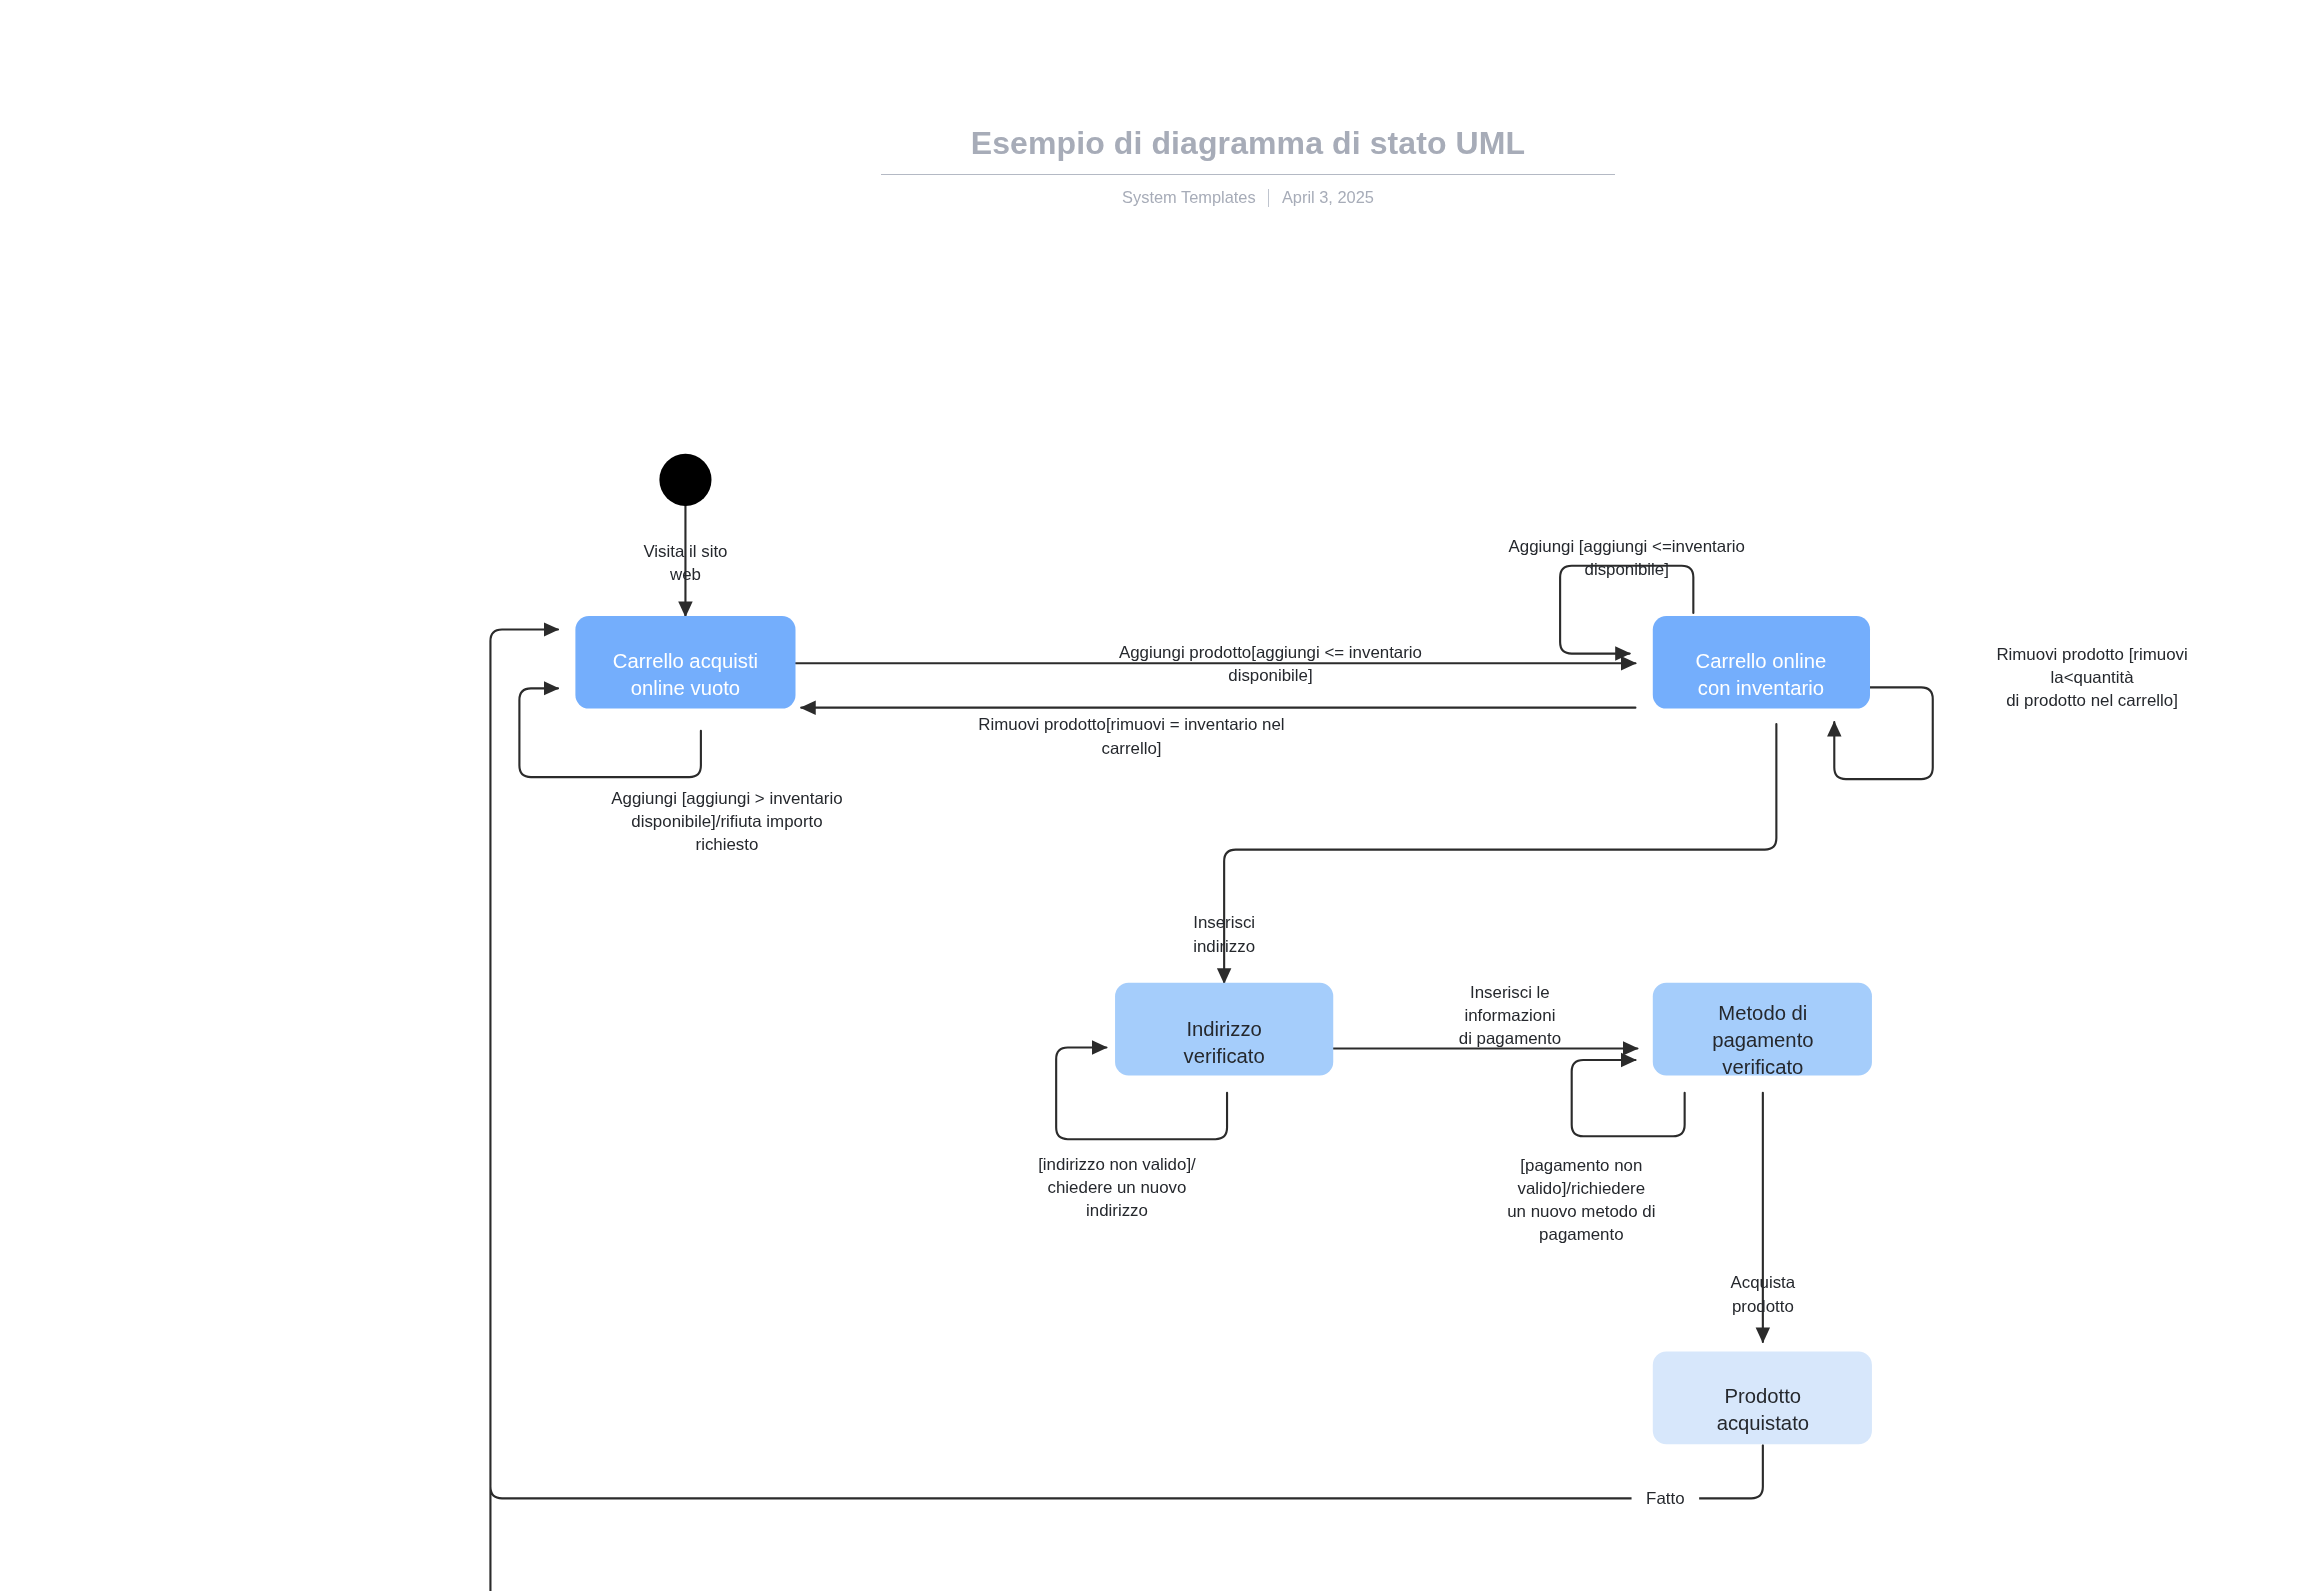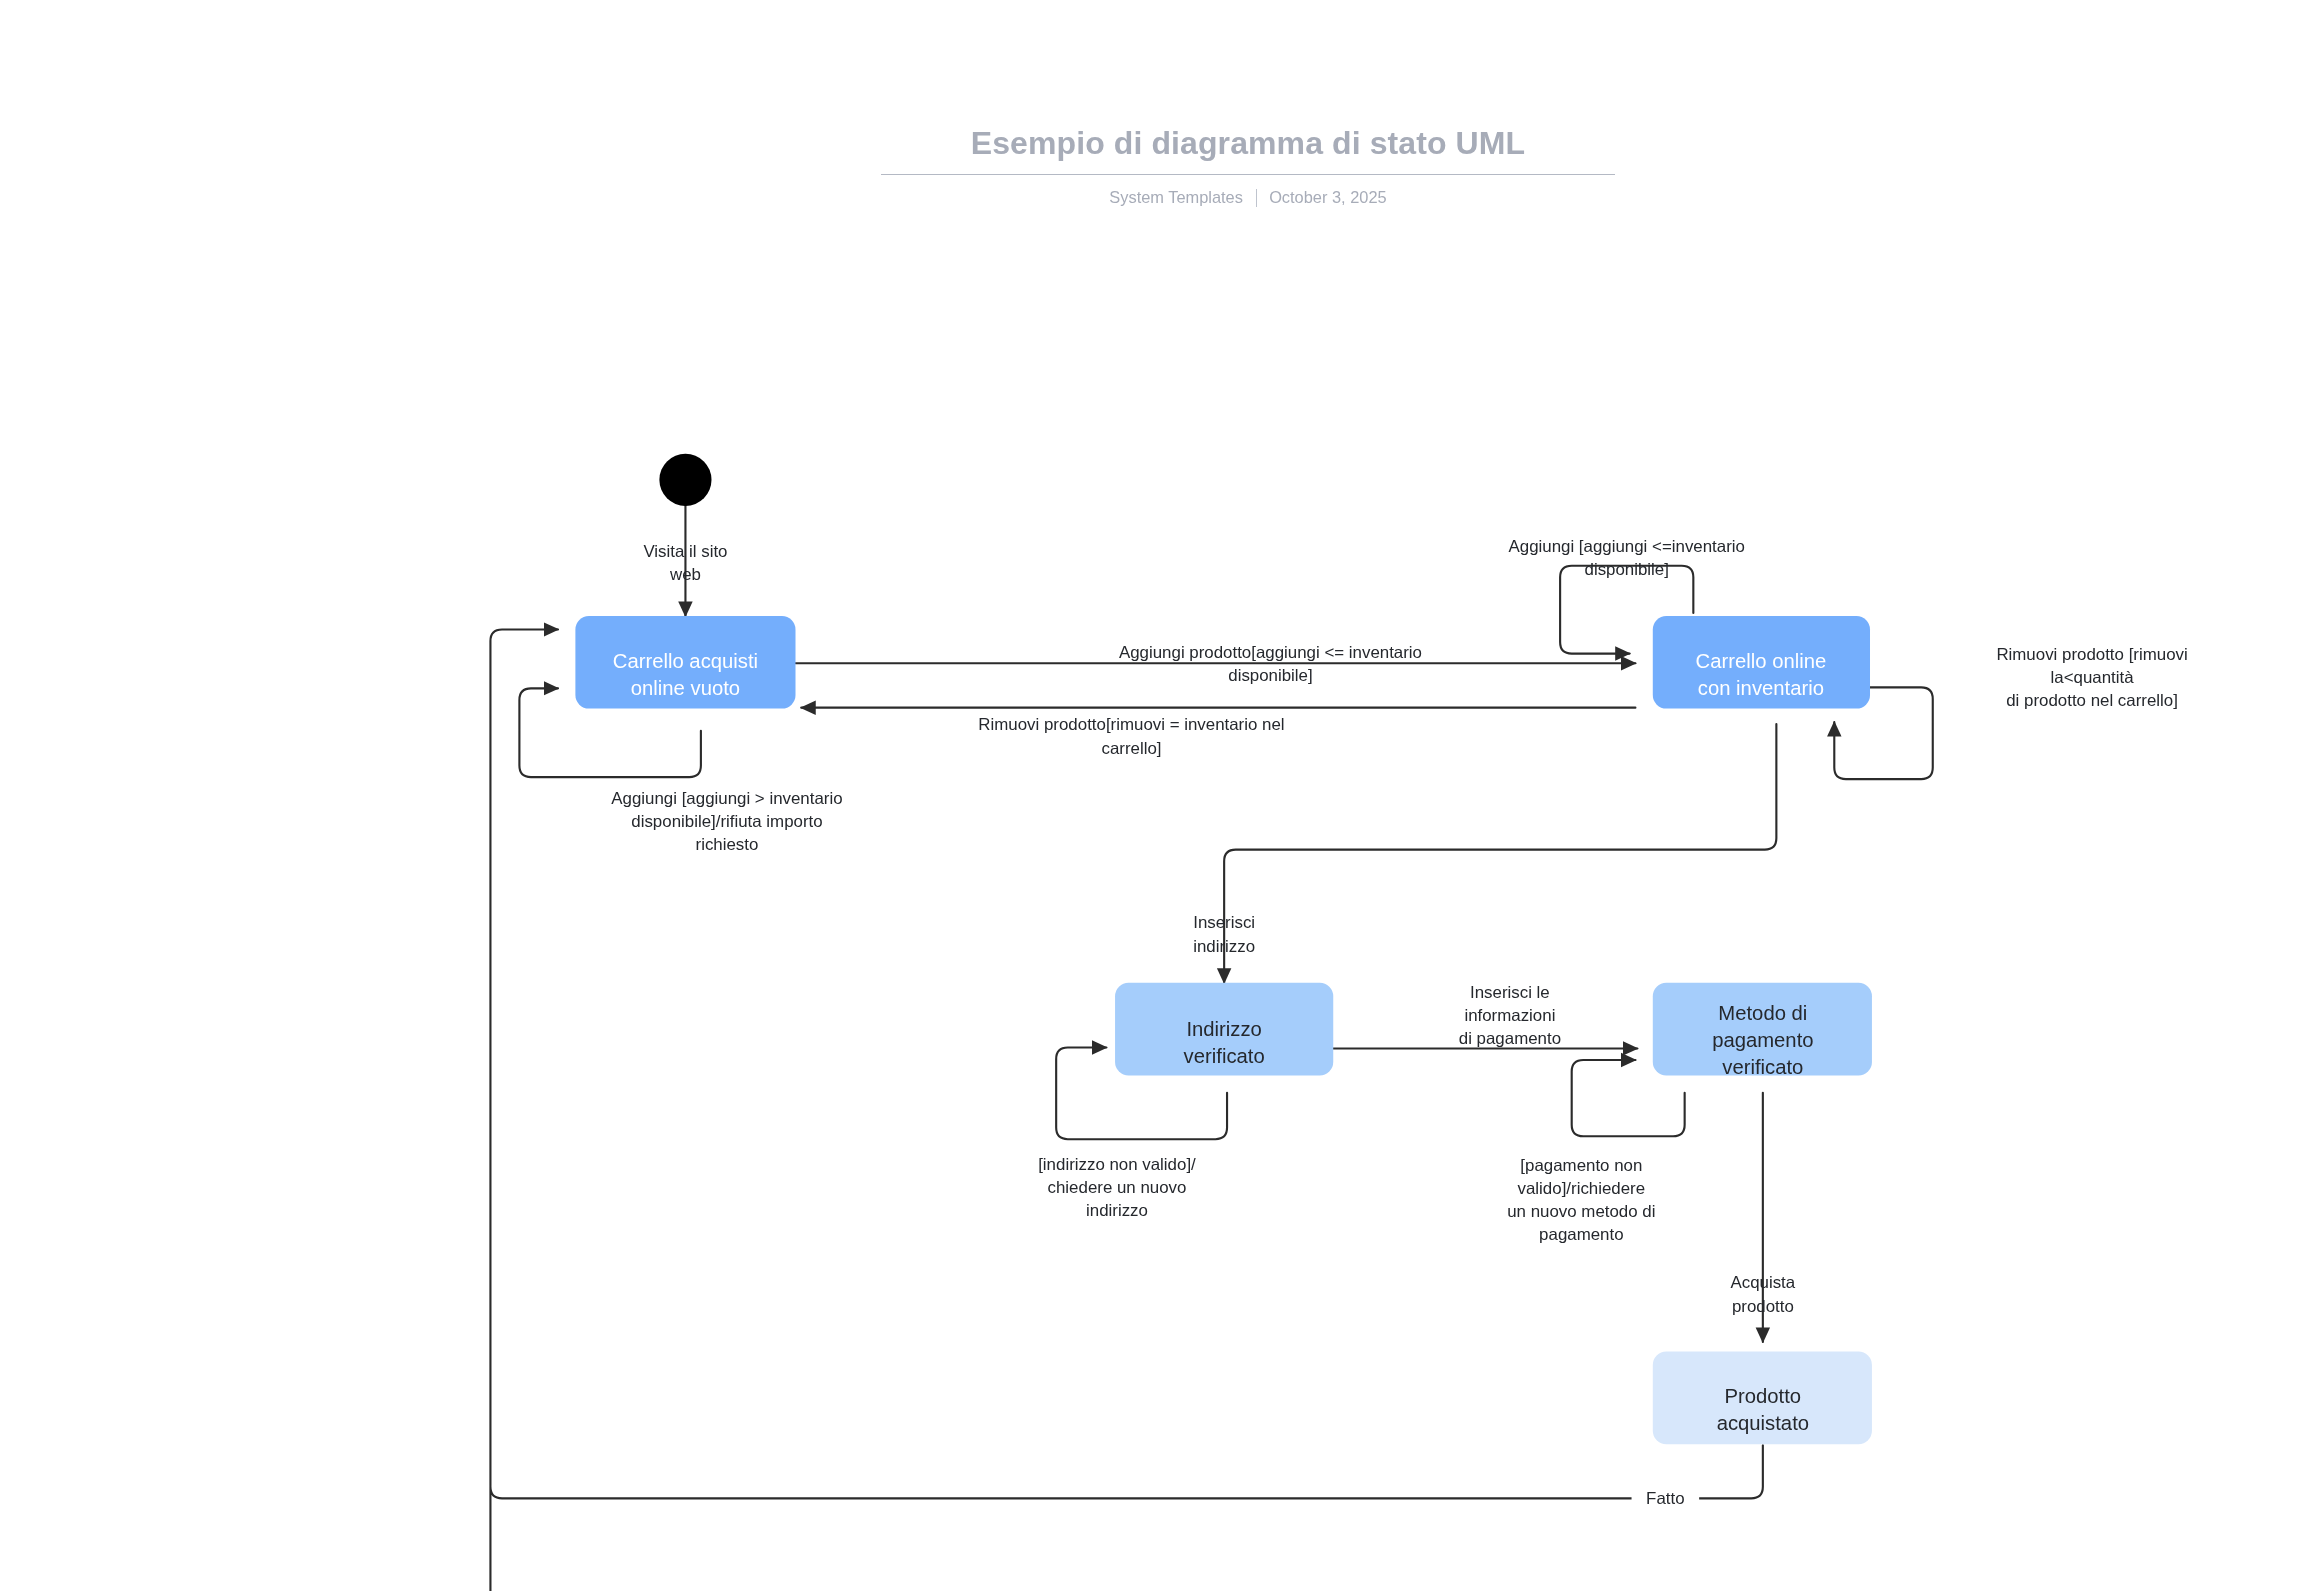--- a/index.html
+++ b/index.html
@@ -97,21 +97,21 @@
 </head>
 <body>
 
 <div id="page">
 
   <div class="doc-header">
     <div class="doc-title">Esempio di diagramma di stato UML</div>
     <div class="doc-sub">
       <span>System Templates</span>
       <span class="divider"></span>
-      <span>October 3, 2025</span>
+      <span>April 3, 2025</span>
     </div>
   </div>
 
   <div id="diagram-canvas">
     <svg width="2317" height="1591" viewBox="0 0 2400 1648" xmlns="http://www.w3.org/2000/svg">
       <defs>
         <marker id="arrow" viewBox="0 0 10 10" refX="9.2" refY="5" markerWidth="7.4" markerHeight="7.4" orient="auto-start-reverse">
           <path d="M 0 0.4 L 10 5 L 0 9.6 z" fill="#2b2b2b"></path>
         </marker>
       </defs>

